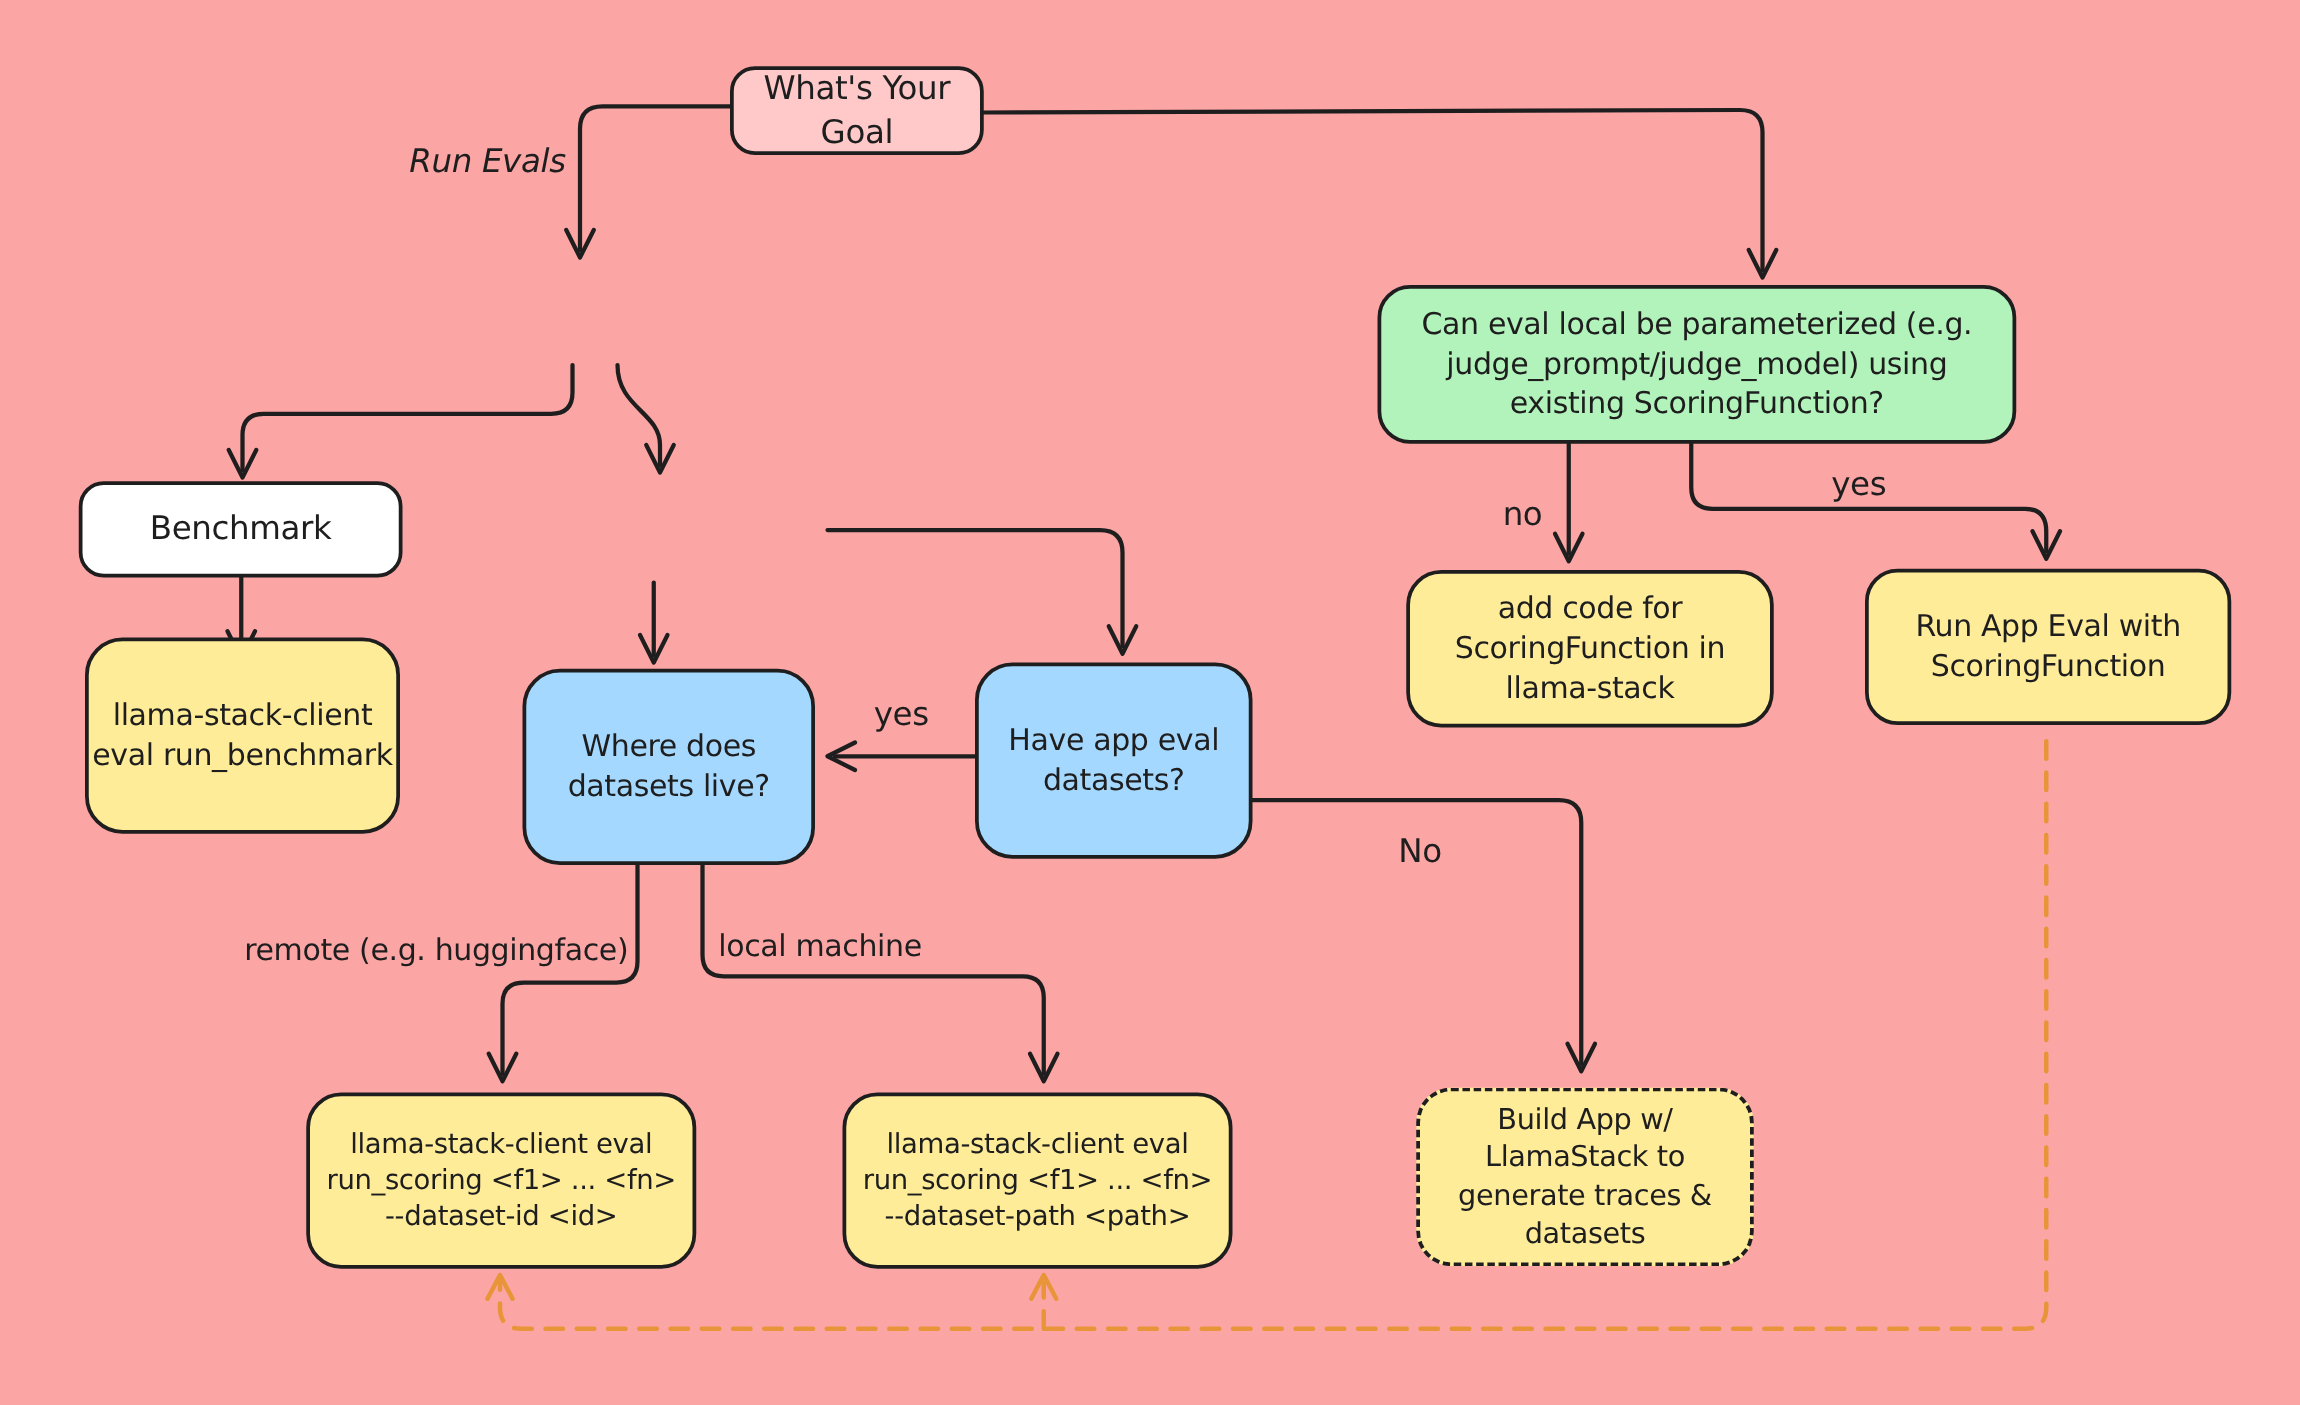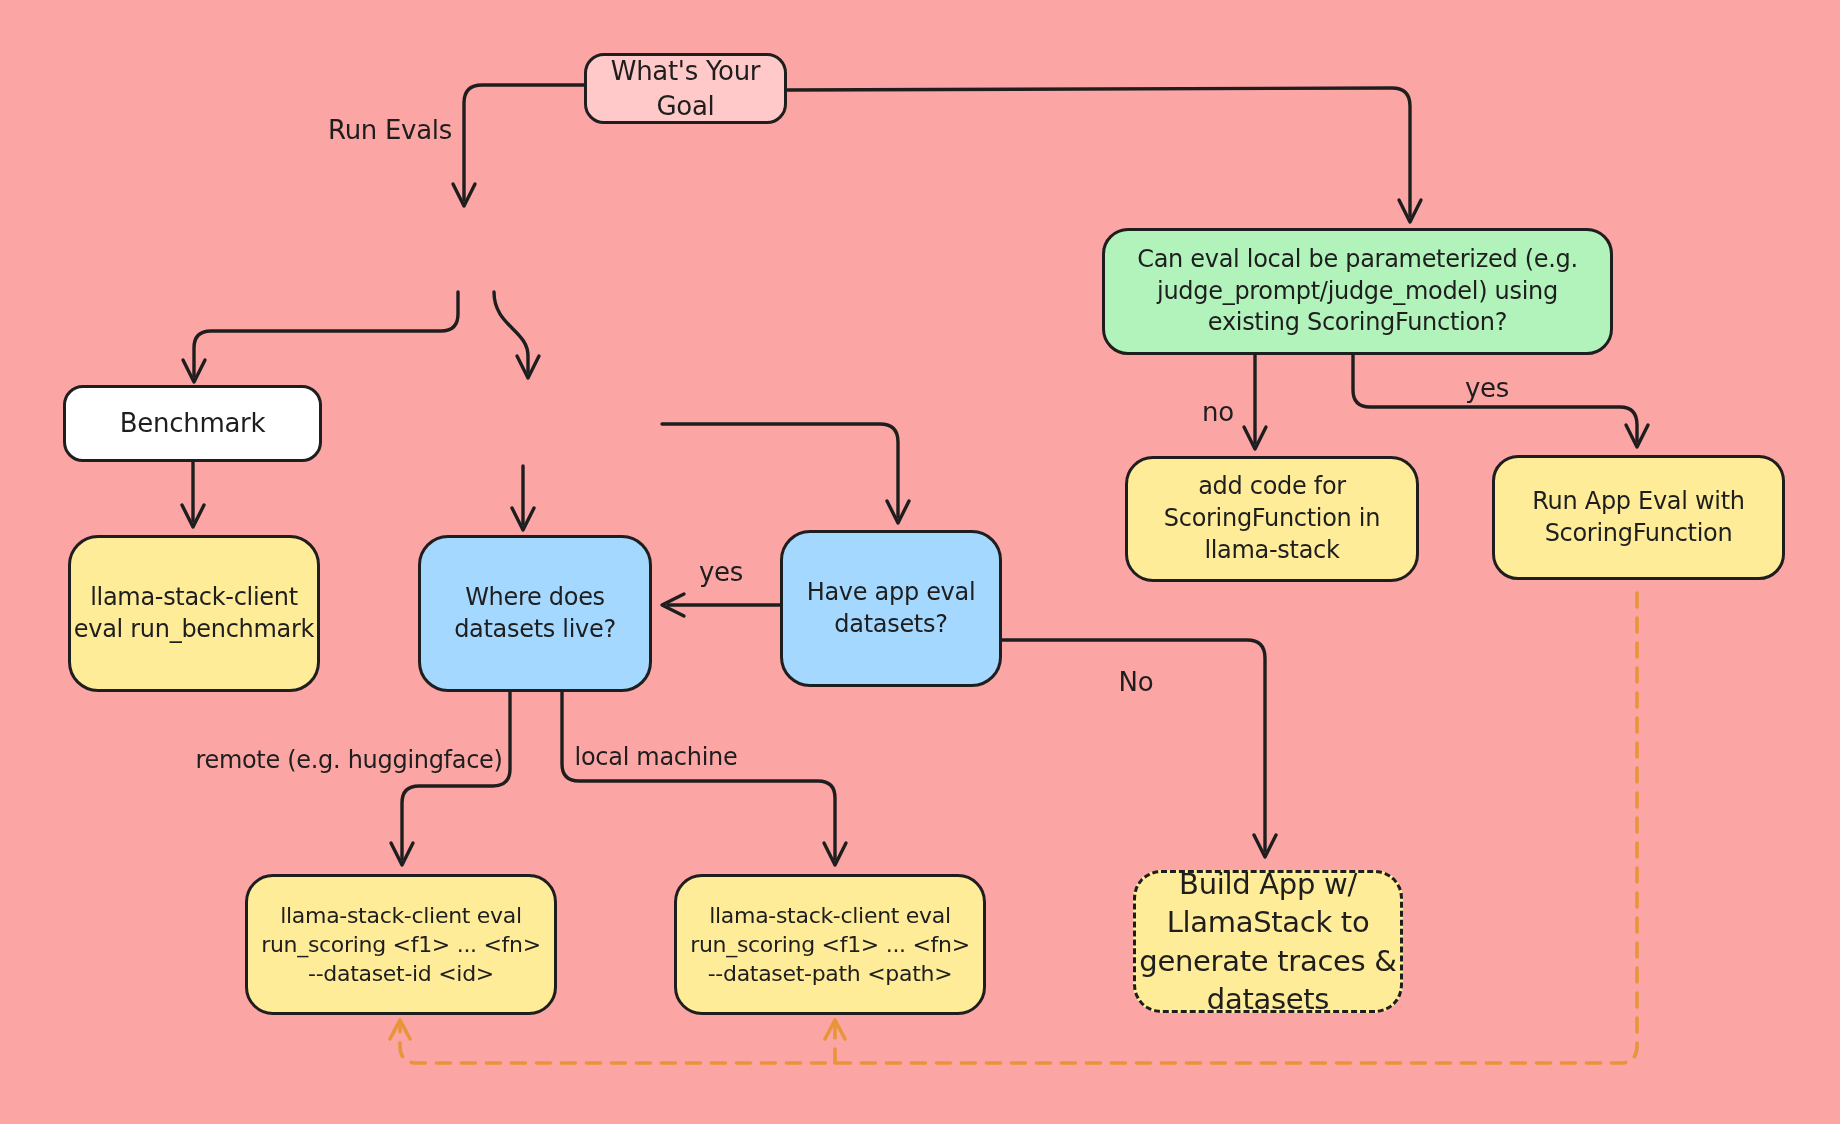--- a/index.html
+++ b/index.html
@@ -31,41 +31,41 @@
   .fill-pink{background:#ffc9c9;}
   .fill-green{background:#b2f2bb;}
   .fill-blue{background:#a5d8ff;}
   .fill-yellow{background:#ffec99;}
   .fill-white{background:#ffffff;}
 
   .n-goal{left:584px;top:53px;width:203px;height:71px;border-radius:20px;}
   .n-which{left:348px;top:210px;width:262px;height:82px;border-radius:22px;}
   .n-bench{left:63px;top:385px;width:259px;height:77px;border-radius:20px;}
   .n-forapp{left:394px;top:383px;width:268px;height:83px;border-radius:20px;}
-  .n-runbench{left:68px;top:535px;width:252px;height:157px;border-radius:30px;font-size:24px;}
+  .n-runbench{left:68px;top:510px;width:252px;height:157px;border-radius:30px;font-size:24px;}
   .n-where{left:418px;top:535px;width:234px;height:157px;border-radius:30px;font-size:24px;}
   .n-have{left:780px;top:530px;width:222px;height:157px;border-radius:30px;font-size:24px;}
   .n-can{left:1102px;top:228px;width:511px;height:127px;border-radius:26px;font-size:24px;}
   .n-addcode{left:1097px;top:456px;width:294px;height:126px;border-radius:28px;font-size:24px;margin-left:28px;}
   .n-runapp{left:1492px;top:455px;width:293px;height:125px;border-radius:26px;font-size:24px;}
   .n-scoringid{left:245px;top:874px;width:312px;height:141px;border-radius:28px;font-size:22px;}
   .n-scoringpath{left:674px;top:874px;width:312px;height:141px;border-radius:28px;font-size:22px;}
-  .n-buildapp{left:1133px;top:870px;width:270px;height:143px;border-radius:28px;font-size:29px;border-style:dashed;}
+  .n-buildapp{left:1133px;top:870px;width:270px;height:143px;border-radius:28px;font-size:23px;border-style:dashed;}
 
   .elabel{
     position:absolute;
     transform:translate(-50%,-50%);
     white-space:pre-line;
     text-align:center;
     font-size:26px;
     line-height:1.25;
     letter-spacing:-0.3px;
     color:#1e1e1e;
   }
-  .l-runevals{left:390px;top:130px;}
+  .l-runevals{left:390px;top:130px;font-style:italic;}
   .l-develop{left:1256px;top:158px;font-size:25px;}
   .l-yesleft{left:721px;top:572px;}
   .l-remote{left:349px;top:760px;font-size:24px;}
   .l-local{left:656px;top:757px;font-size:24px;}
   .l-no-right{left:1218px;top:412px;}
   .l-yes-right{left:1487px;top:388px;}
   .l-No-have{left:1136px;top:682px;}
 </style>
 </head>
 <body>

